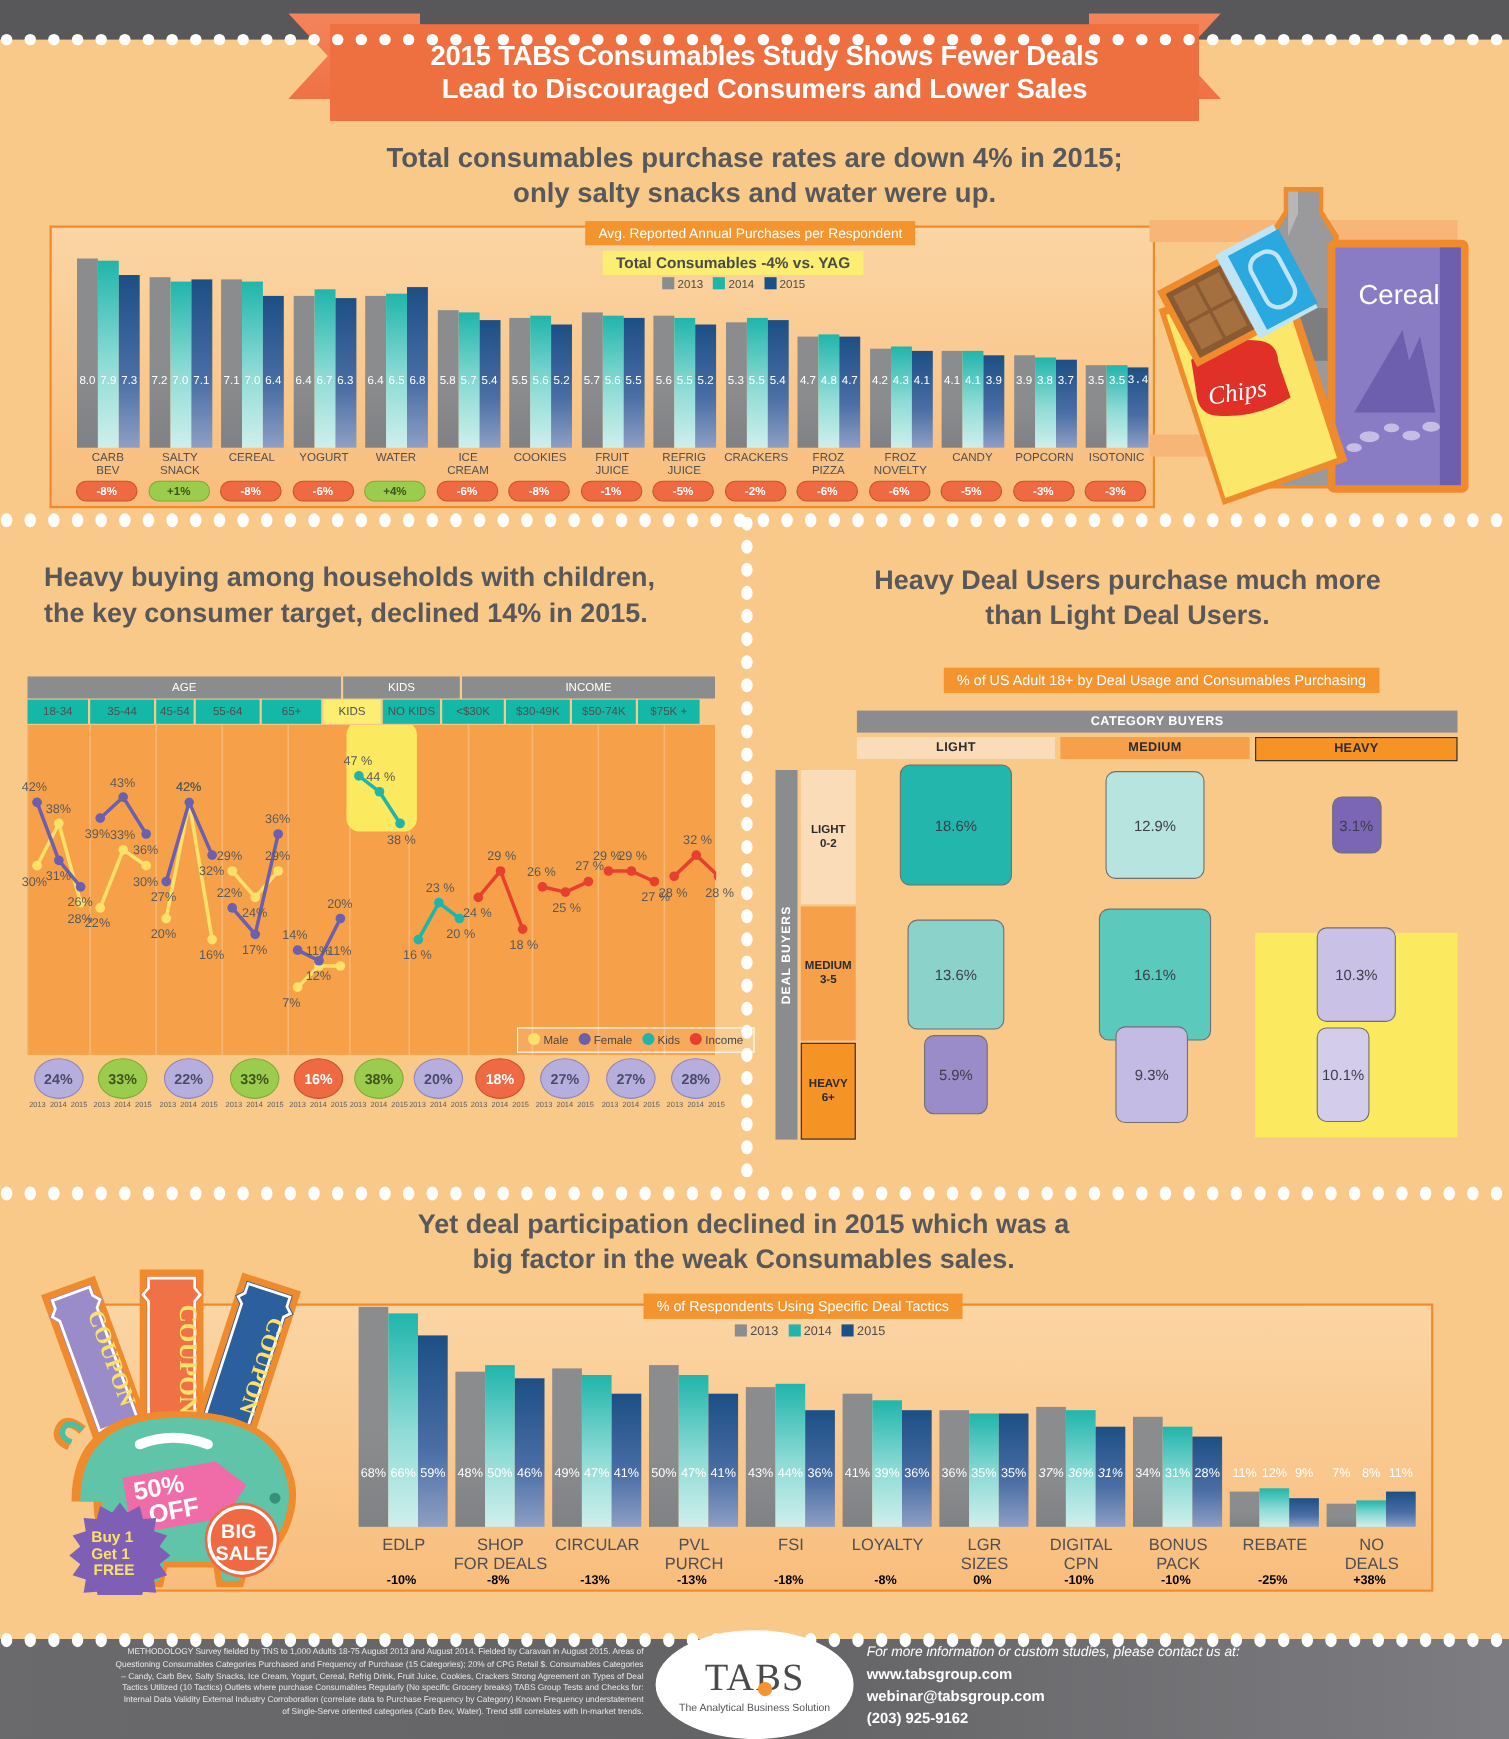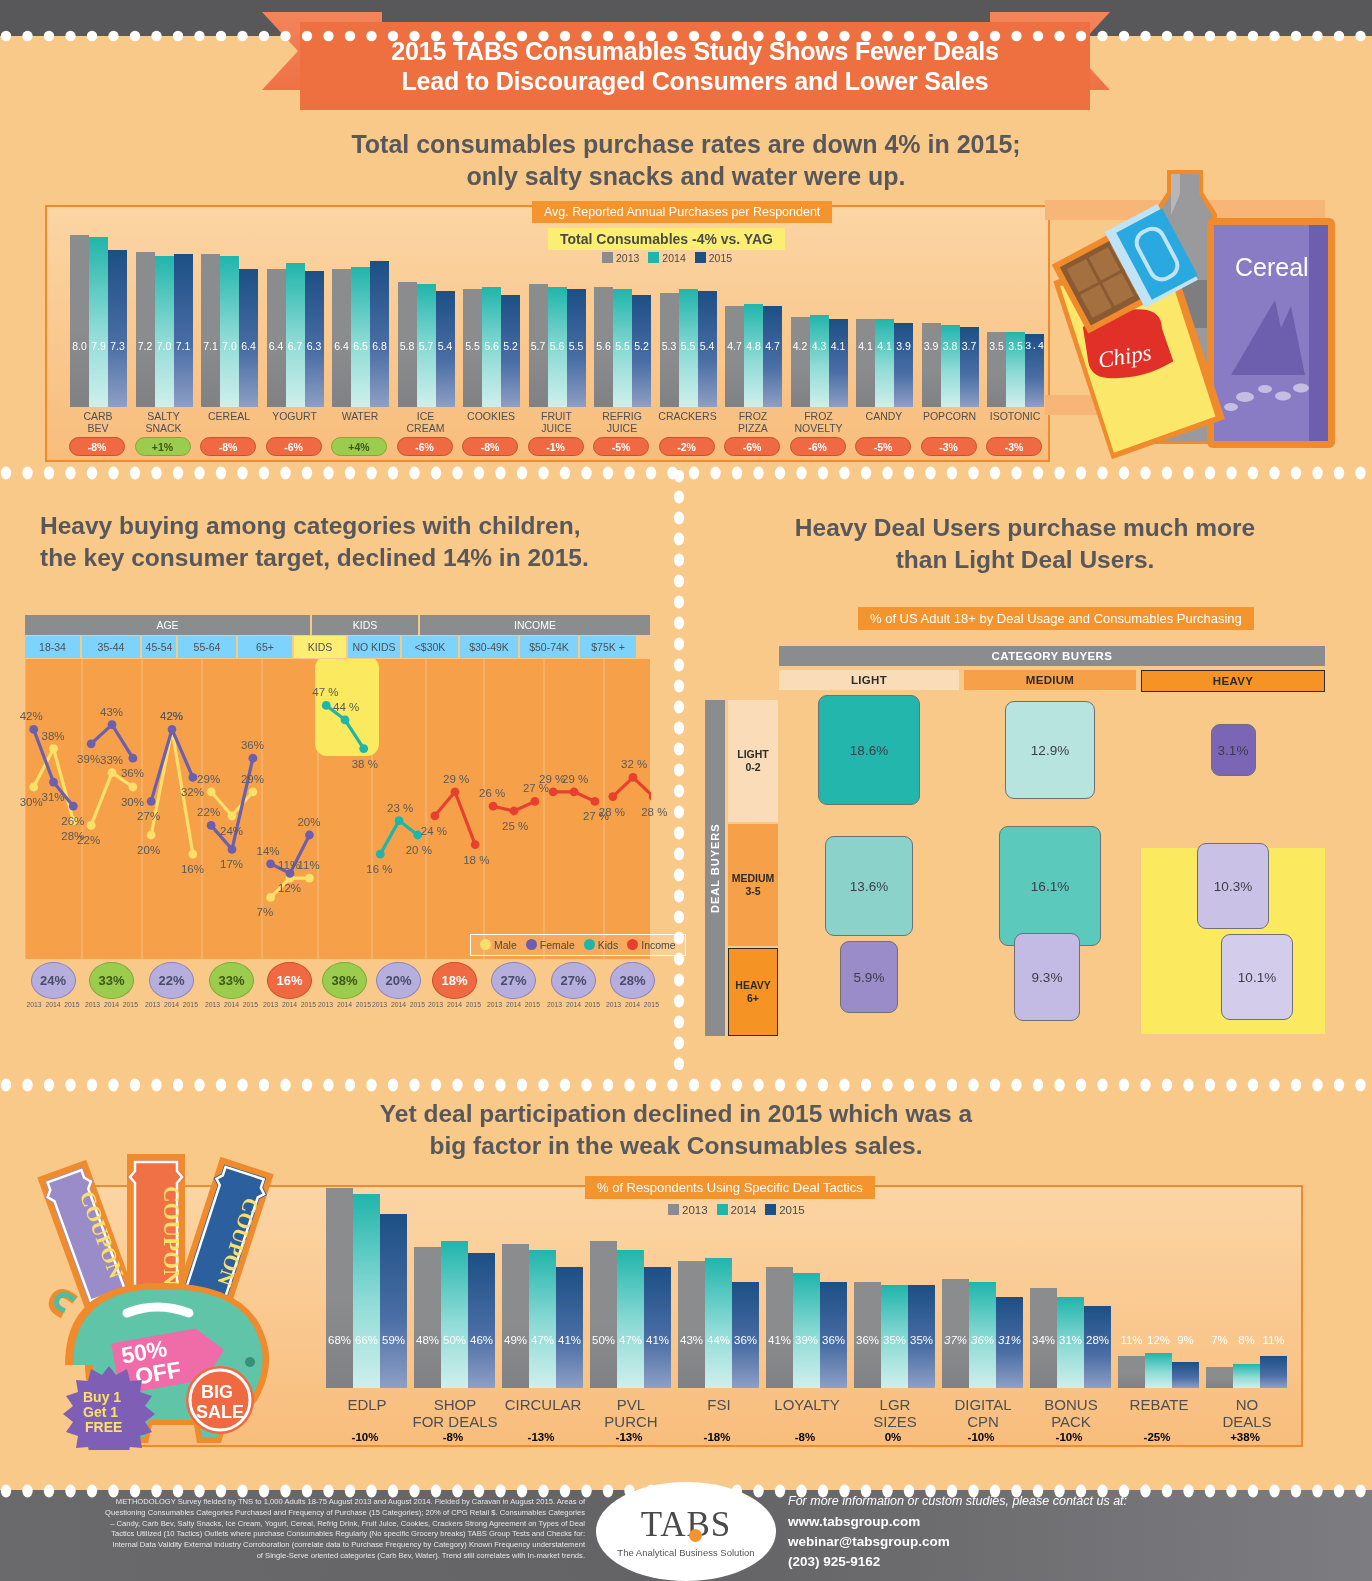--- a/index.html
+++ b/index.html
@@ -97,21 +97,21 @@
     position: absolute; color: #58585b; font-weight: bold; font-size: 24.5px;
     line-height: 1.3;
   }
   .demo-hdr { position: absolute; display: flex; }
   .demo-hdr .cell {
     background: #8a8c8e; color: #fff; font-size: 10.5px; text-align: center;
     padding: 4px 0; margin-right: 2px;
   }
   .demo-sub { position: absolute; display: flex; }
   .demo-sub .cell {
-    background: #7dd3fc; color: #4f4f52; font-size: 10.5px; text-align: center;
+    background: #14b8a6; color: #4f4f52; font-size: 10.5px; text-align: center;
     padding: 5px 0; margin-right: 2px;
   }
   .demo-sub .cell.hl { background: #fbee72; }
   .linechart {
     position: absolute; background: #f6a14a;
     border-left: 1px solid #f4b06a;
   }
   .lc-label {
     position: absolute; font-size: 11.5px; color: #5a5a5a; white-space: nowrap;
   }
@@ -613,21 +613,21 @@
       <ellipse cx="1253" cy="7" rx="5.2" ry="6.4"></ellipse>
       <ellipse cx="1274.5" cy="7" rx="5.2" ry="6.4"></ellipse>
       <ellipse cx="1296" cy="7" rx="5.2" ry="6.4"></ellipse>
       <ellipse cx="1317.5" cy="7" rx="5.2" ry="6.4"></ellipse>
       <ellipse cx="1339" cy="7" rx="5.2" ry="6.4"></ellipse>
       <ellipse cx="1360.5" cy="7" rx="5.2" ry="6.4"></ellipse>
     </g>
 </svg>
 
 <div class="h2" style="left:40px; top:510px; width:620px;">
-  <div>Heavy buying among categories with children,</div>
+  <div>Heavy buying among households with children,</div>
   <div>the key consumer target, declined 14% in 2015.</div>
 </div>
 
 <div class="demo-hdr" style="left:25px; top:615px;">
   <div class="cell" style="width:285px">AGE</div>
   <div class="cell" style="width:106px">KIDS</div>
   <div class="cell" style="width:230px">INCOME</div>
 </div>
 <div class="demo-sub" style="left:25px; top:636px;" id="demosub">
     <div class="cell" style="width:55px">18-34</div>
@@ -884,21 +884,21 @@
     </div>
     <div class="mcell" style="left:1197px; top:843px; width:72px; height:86px; background:#c9c2e6;">
         <span>10.3%</span>
     </div>
     <div class="mcell" style="left:840px; top:941px; width:58px; height:72px; background:#9a8cc9;">
         <span>5.9%</span>
     </div>
     <div class="mcell" style="left:1014px; top:933px; width:66px; height:88px; background:#c4bbe4;">
         <span>9.3%</span>
     </div>
-    <div class="mcell" style="left:1197px; top:934px; width:72px; height:86px; background:#d3cdeb;margin-left:24px;">
+    <div class="mcell" style="left:1197px; top:934px; width:48px; height:86px; background:#d3cdeb;">
         <span>10.1%</span>
     </div>
   </div>
 
 <svg class="dot-divider" style="top:1078px;" viewBox="0 0 1372 14" preserveAspectRatio="none">
   <g fill="#ffffff" id="ddots2">
       <ellipse cx="6" cy="7" rx="5.2" ry="6.4"></ellipse>
       <ellipse cx="27.5" cy="7" rx="5.2" ry="6.4"></ellipse>
       <ellipse cx="49" cy="7" rx="5.2" ry="6.4"></ellipse>
       <ellipse cx="70.5" cy="7" rx="5.2" ry="6.4"></ellipse>

